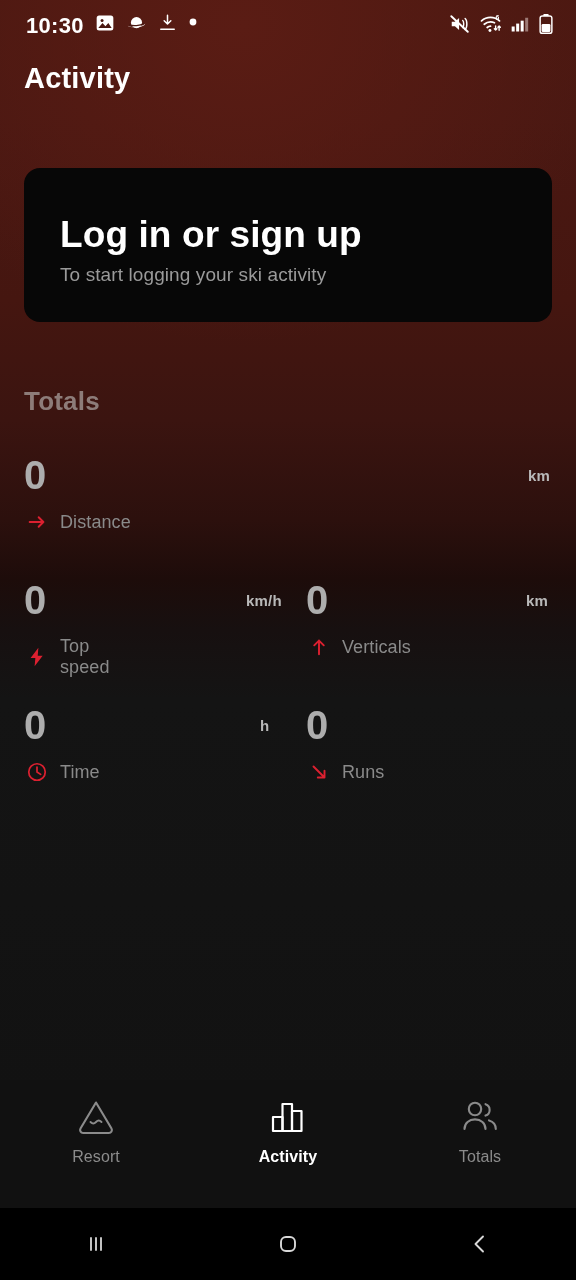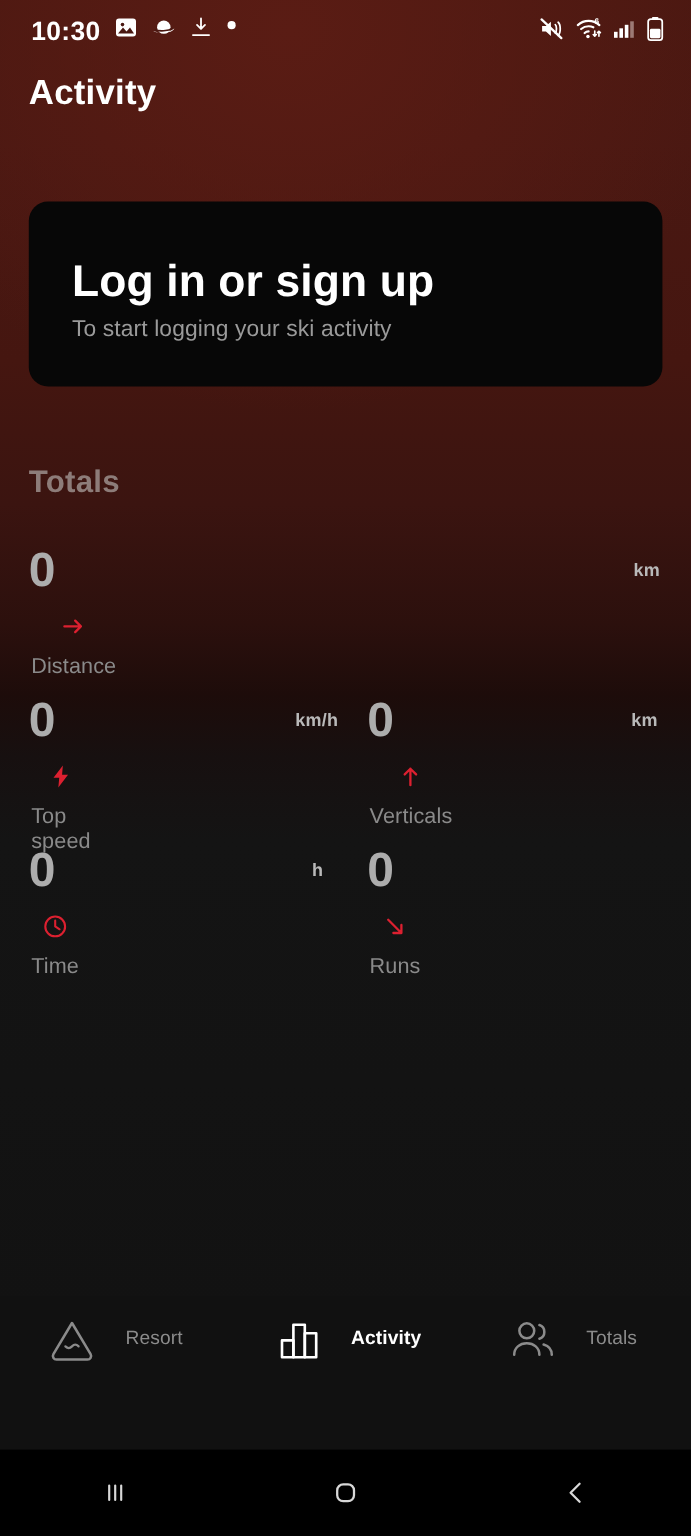--- a/index.html
+++ b/index.html
@@ -81,42 +81,42 @@
   .stat-value {
     color:#adadad; font-size:40px; font-weight:700; line-height:1;
     letter-spacing:.5px;
   }
   .stat-unit {
     position:absolute; top:12px;
     color:#b9b9b9; font-size:15px; font-weight:700; letter-spacing:.2px;
   }
   .stat-bottom {
     position:absolute; top:56px; left:2px;
-    display:flex; align-items:center; gap:12px;flex-direction:column;
+    display:flex; align-items:center; gap:12px;
   }
   .stat-label {
     color:#8a8a8a; font-size:18px; font-weight:400; letter-spacing:.1px;
   }
   .stat-ic { width:22px; height:22px; display:block; }
 
   
   .u-distance { left:504px; }
   .u-topspeed { left:222px; }
   .u-verticals { left:220px; }
   .u-time { left:236px; }
 
   
   #bottom-nav {
     position:absolute; left:0; bottom:72px; width:576px; height:128px;
     background:#111111;
     display:flex; align-items:flex-start; justify-content:space-around;
     padding-top:14px;
   }
   .nav-item {
-    width:115px; display:flex; flex-direction:row; align-items:center; gap:24px;
+    width:115px; display:flex; flex-direction:column; align-items:center; gap:10px;
   }
   .nav-label { font-size:16px; color:#8b8b8b; font-weight:400; letter-spacing:.1px; }
   .nav-item.active .nav-label { color:#ffffff; font-weight:700; }
   .nav-icon { height:44px; display:flex; align-items:center; justify-content:center; }
   .track-circle {
     width:58px; height:58px; border-radius:50%;
     background:#f0202a;
     display:flex; align-items:flex-end; justify-content:center;
     margin-top:-4px;
   }

